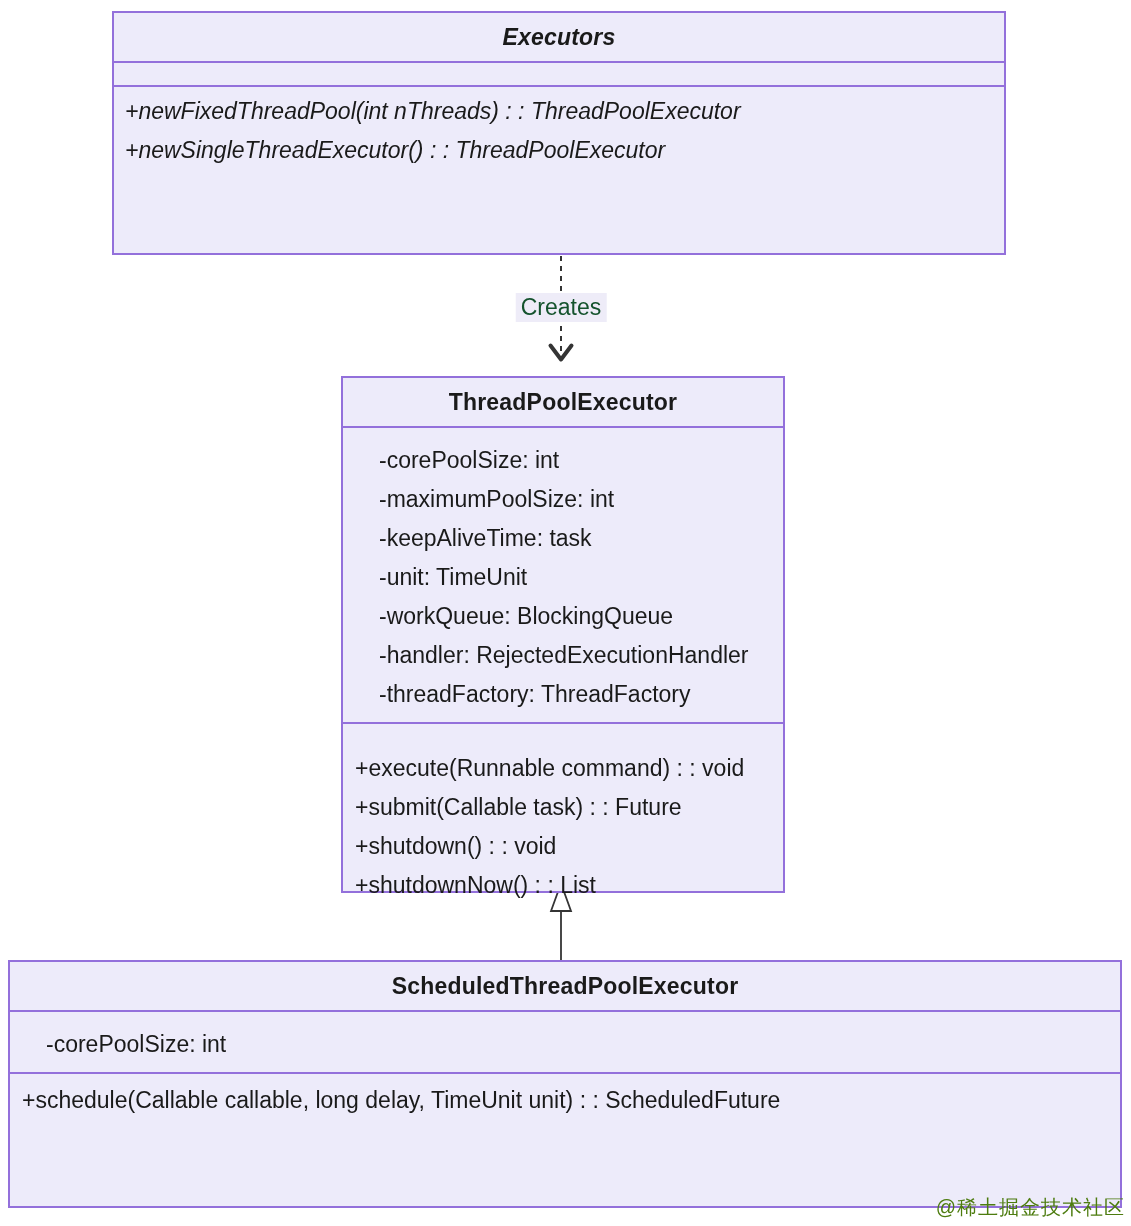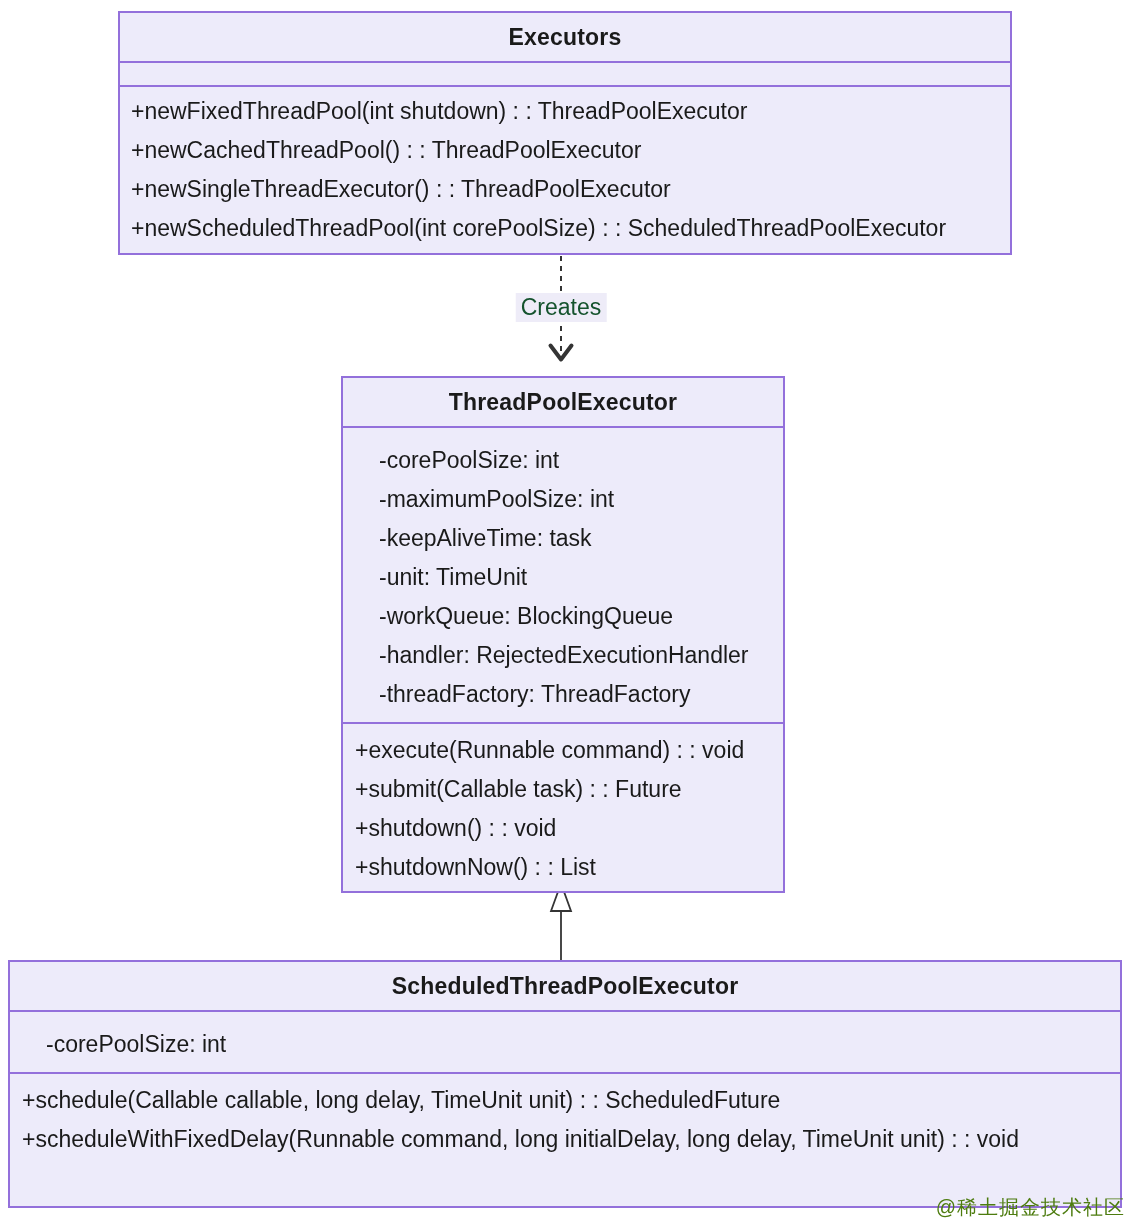--- a/index.html
+++ b/index.html
@@ -36,27 +36,27 @@
   }
   .section { overflow: hidden; }
   .section.with-sep { border-bottom: 2px solid #9370db; padding-left: 24px; }
   .member {
     font-size: 23px;
     line-height: 39px;
     padding-left: 11px;
     white-space: nowrap;
   }
   
-  .box-executors { left: 118px; top: 11px; width: 894px; height: 244px; }
+  .box-executors { left: 112px; top: 11px; width: 894px; height: 244px; font-style: italic; }
   .box-executors .attrs   { height: 24px; }
   .box-executors .methods { padding-top: 5px; }
   
   .box-tpe { left: 341px; top: 376px; width: 444px; height: 517px; }
   .box-tpe .attrs   { height: 296px; padding-top: 13px; }
-  .box-tpe .methods { padding-top: 7px; }
+  .box-tpe .methods { padding-top: 25px; }
   .box-tpe .member  { padding-left: 12px; }
   
   .box-stpe { left: 8px; top: 960px; width: 1114px; height: 248px; }
   .box-stpe .attrs   { height: 62px; padding-top: 13px; }
   .box-stpe .methods { padding-top: 7px; }
   .box-stpe .member  { padding-left: 12px; }
 
   .edge-label {
     position: absolute;
     left: 561px;
@@ -93,24 +93,22 @@
     <g>
       <line x1="561" y1="911" x2="561" y2="960" stroke="#343434" stroke-width="1.8"></line>
       <path d="M561,883.5 L551,911 L571,911 Z" fill="#ffffff" stroke="#343434" stroke-width="1.8"></path>
     </g>
   </svg>
 
   <div class="class-box box-executors">
     <div class="class-title">Executors</div>
     <div class="section attrs with-sep"></div>
     <div class="section methods">
-      <div class="member">+newFixedThreadPool(int shutdown) : : ThreadPoolExecutor</div>
-      <div class="member">+newCachedThreadPool() : : ThreadPoolExecutor</div>
+      <div class="member">+newFixedThreadPool(int nThreads) : : ThreadPoolExecutor</div>
       <div class="member">+newSingleThreadExecutor() : : ThreadPoolExecutor</div>
-      <div class="member">+newScheduledThreadPool(int corePoolSize) : : ScheduledThreadPoolExecutor</div>
     </div>
   </div>
 
   <div class="edge-label">Creates</div>
 
   <div class="class-box box-tpe">
     <div class="class-title">ThreadPoolExecutor</div>
     <div class="section attrs with-sep">
       <div class="member">-corePoolSize: int</div>
       <div class="member">-maximumPoolSize: int</div>
@@ -128,19 +126,18 @@
     </div>
   </div>
 
   <div class="class-box box-stpe">
     <div class="class-title">ScheduledThreadPoolExecutor</div>
     <div class="section attrs with-sep">
       <div class="member">-corePoolSize: int</div>
     </div>
     <div class="section methods">
       <div class="member">+schedule(Callable callable, long delay, TimeUnit unit) : : ScheduledFuture</div>
-      <div class="member">+scheduleWithFixedDelay(Runnable command, long initialDelay, long delay, TimeUnit unit) : : void</div>
     </div>
   </div>
 
   <div class="watermark">@稀土掘金技术社区</div>
 
 </div>
 
 </body></html>

